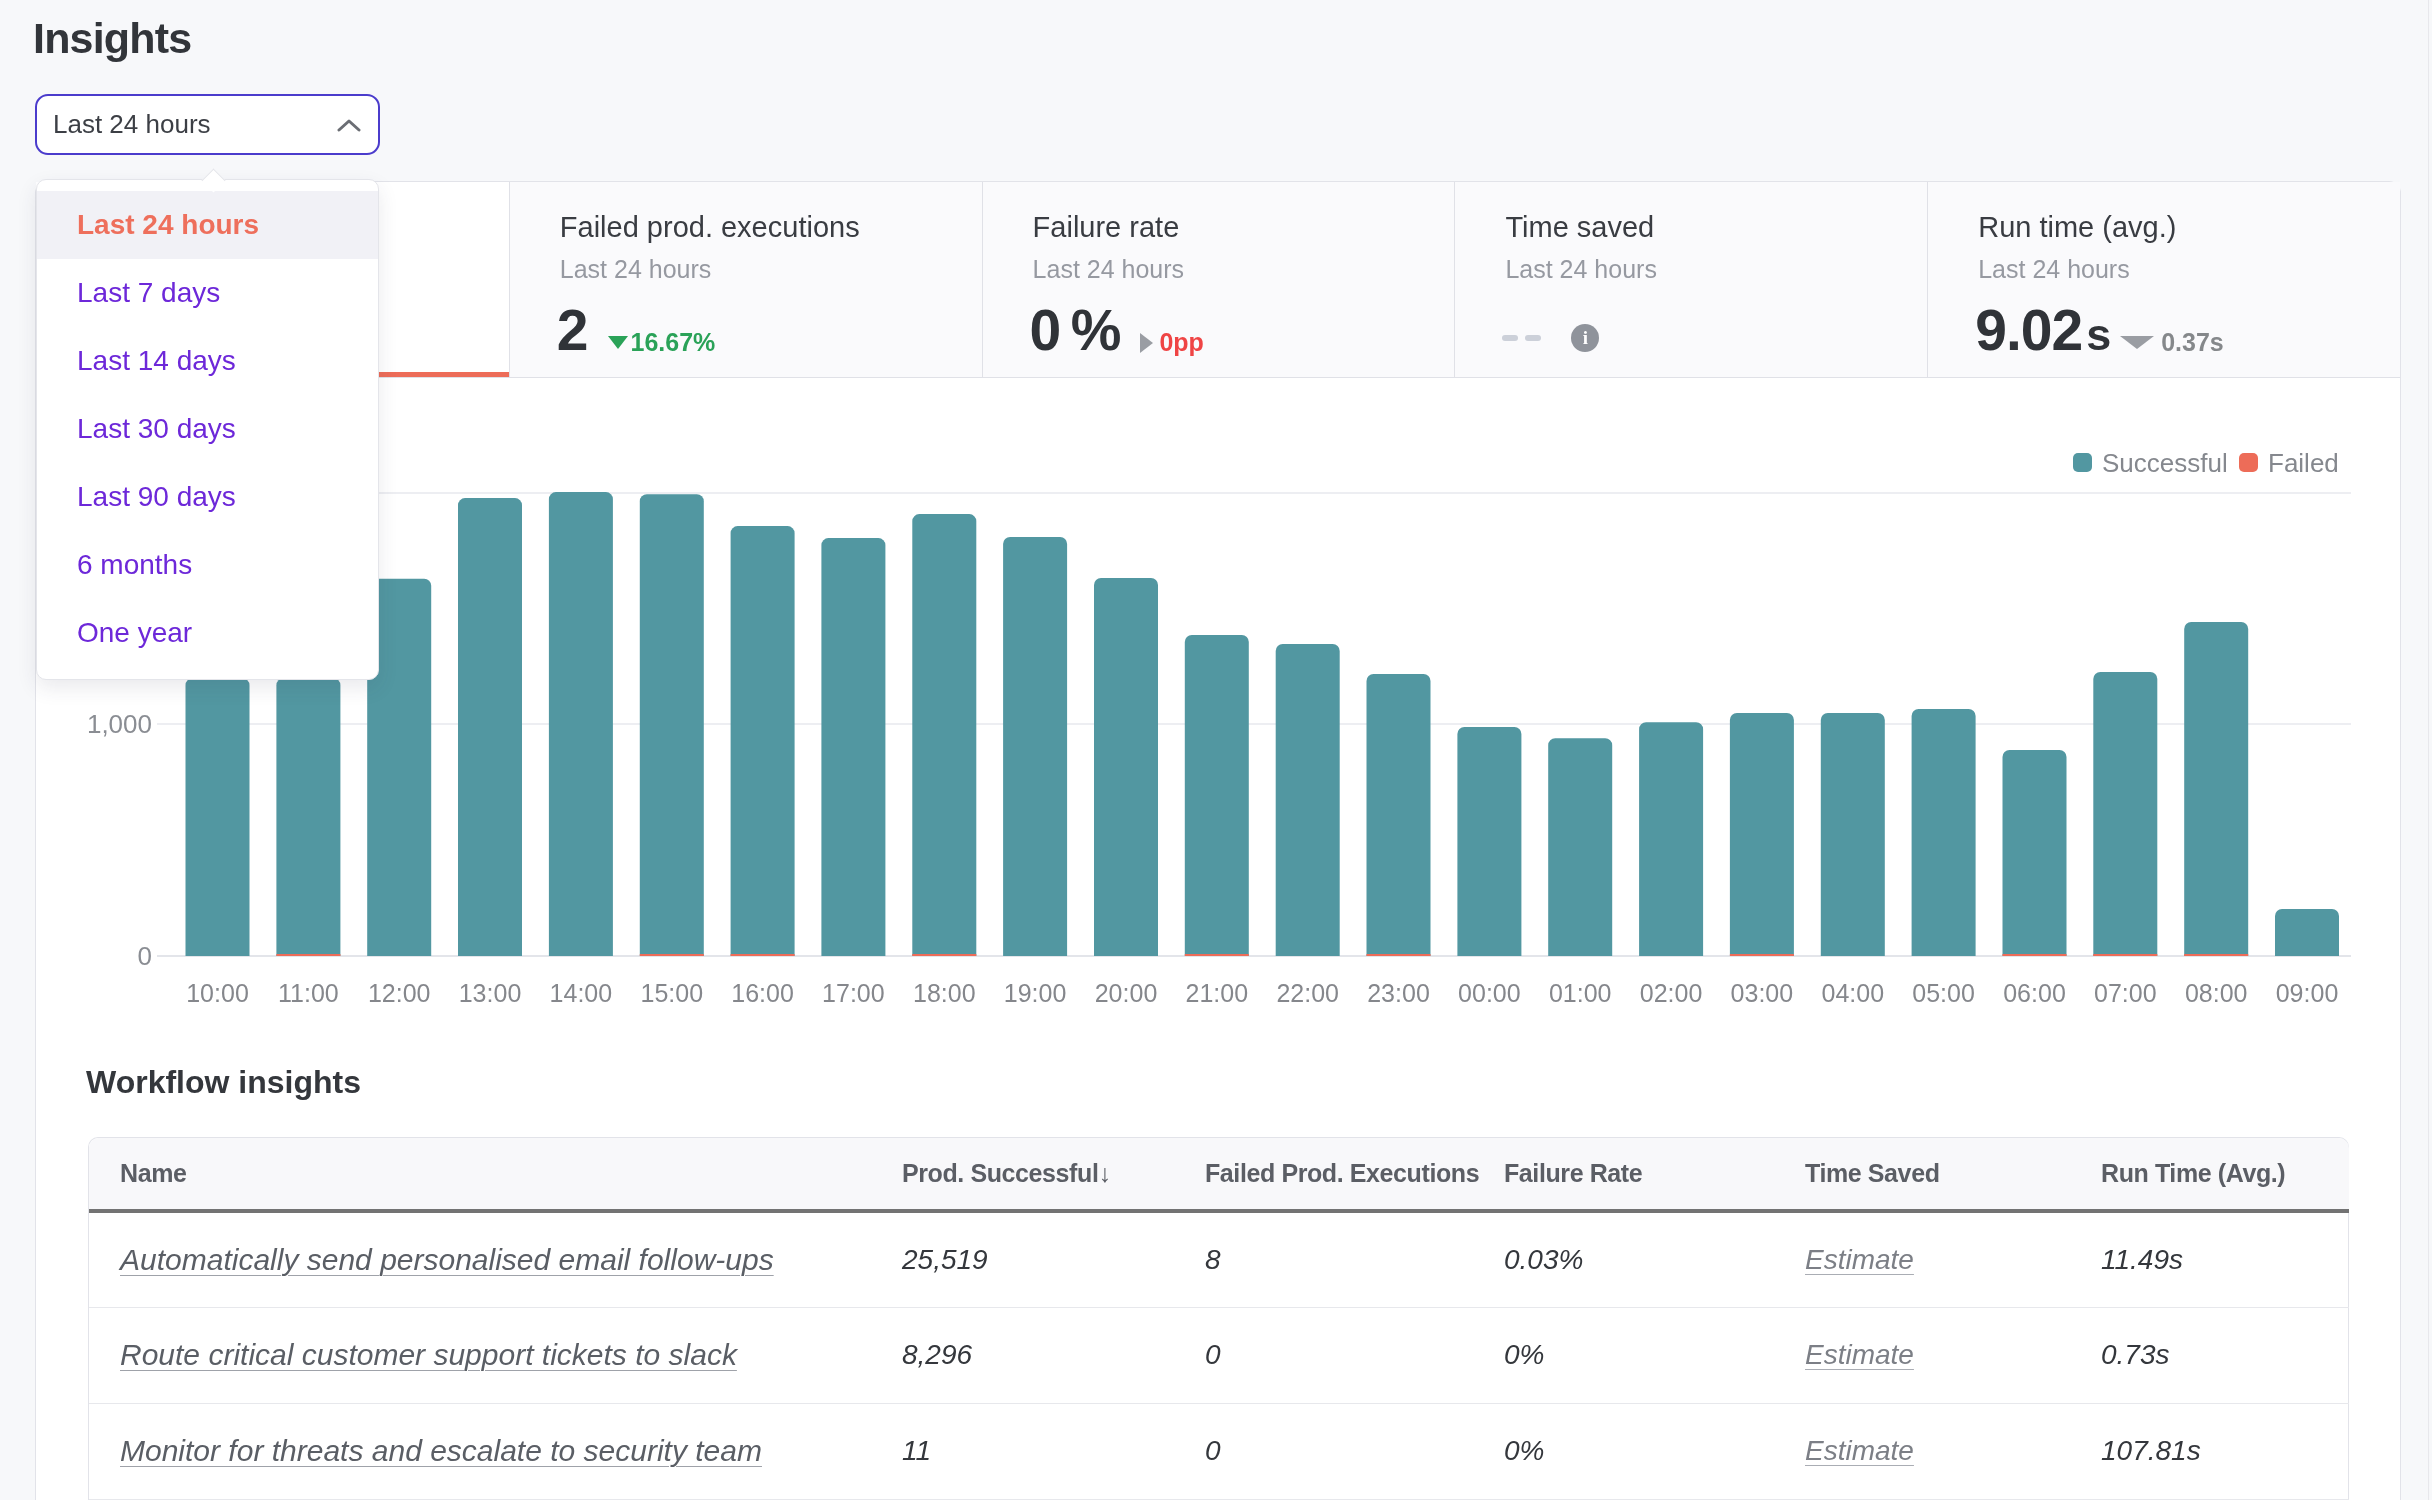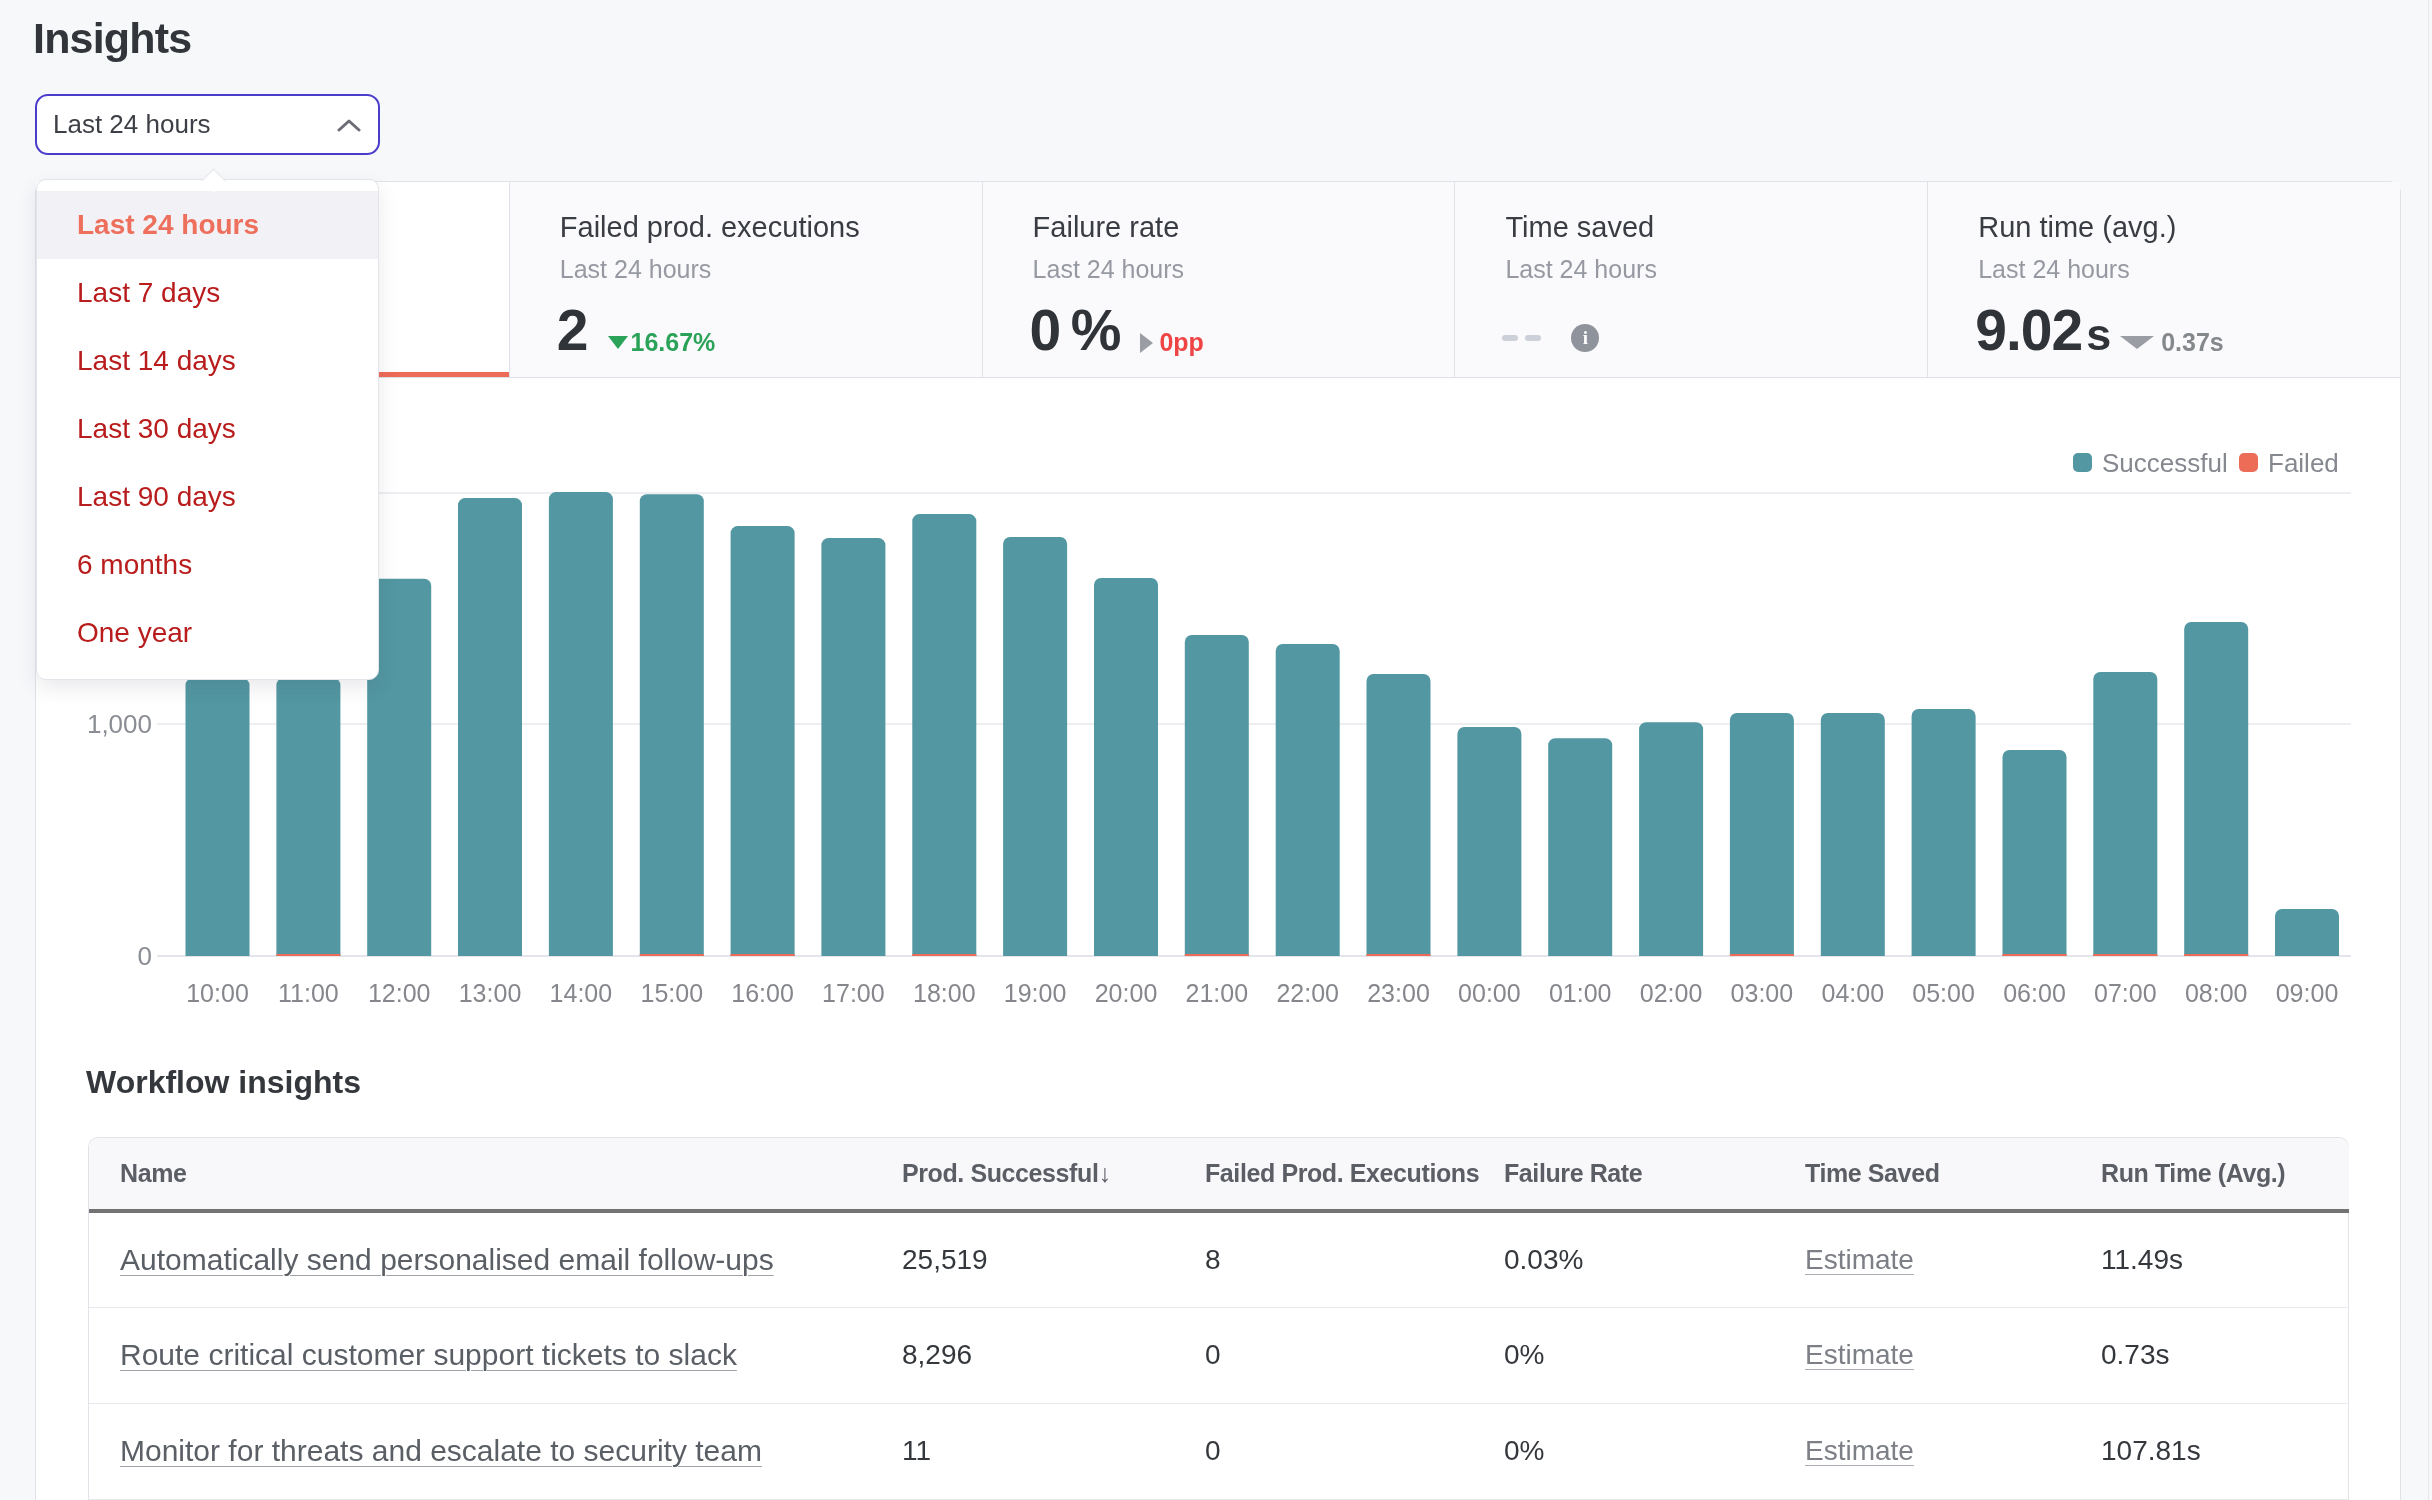--- a/index.html
+++ b/index.html
@@ -29,27 +29,27 @@
 .dash { width:16px; height:6px; border-radius:3px; background:#ccd0d9; }
 .info { width:28px; height:28px; border-radius:50%; background:#8f939b; color:#fff; font-size:19px; font-weight:700; display:flex; align-items:center; justify-content:center; margin-left:30px; margin-top:16px; font-family:"Liberation Serif", serif; }
 .chartwrap { position:absolute; left:0; top:196px; width:2364px; height:660px; }
 .wih { position:absolute; left:50px; top:882px; font-size:32px; font-weight:700; color:#34373c; }
 .tablecard { position:absolute; left:52px; top:955px; width:2261px; border:1px solid #e2e3e9; border-radius:10px 10px 0 0; border-bottom:none; background:#fff; }
 table { border-collapse:collapse; width:100%; table-layout:fixed; }
 col.c1{width:782px;} col.c2{width:303px;} col.c3{width:299px;} col.c4{width:301px;} col.c5{width:296px;} col.c6{width:279px;}
 thead th { height:73px; background:#f8f8fa; text-align:left; padding-left:31px; font-size:25px; letter-spacing:-0.4px; font-weight:700; color:#5b5e65; border-bottom:4px solid #737373; white-space:nowrap; overflow:visible; }
 thead th:first-child { border-radius:10px 0 0 0; }
 thead th:last-child { border-radius:0 10px 0 0; }
-tbody td { height:96px; padding-left:31px; font-size:28px; color:#34373c; border-bottom:1px solid #e7e8ec; }
+tbody td { height:96px; padding-left:31px; font-size:28px; color:#34373c; border-bottom:1px solid #e7e8ec;font-style:italic; }
 a.wf { font-size:30px; color:#5a5e65; text-decoration:underline; text-underline-offset:5px; text-decoration-thickness:1px; text-decoration-color:#9fa2a9; }
 a.est { color:#7c7f86; text-decoration:underline; text-underline-offset:5px; text-decoration-thickness:1px; text-decoration-color:#aaadb4; }
 .panel { left:36px; top:179px; width:343px; height:501px; background:#fff; border:1px solid #e4e5ea; border-radius:10px; box-shadow:0 8px 20px rgba(50,50,80,0.10); z-index:50; }
 .panel .caret { position:absolute; left:168px; top:-8px; width:17px; height:17px; background:#fff; border-left:1px solid #e4e5ea; border-top:1px solid #e4e5ea; transform:rotate(45deg); }
 .panel ul { list-style:none; margin-top:11px; }
-.panel li { height:68px; display:flex; align-items:center; padding-left:40px; font-size:28px; color:#b91c1c; }
+.panel li { height:68px; display:flex; align-items:center; padding-left:40px; font-size:28px; color:#6d28d9; }
 .panel li.sel { background:#f1f1f6; color:#ee6f5c; font-weight:700; }
 .vline { position:absolute; left:2428px; top:0; width:1px; height:1500px; background:#e8e8ec; }
 </style>
 </head>
 <body>
 <div class="abs h1">Insights</div>
 
 <div class="abs card">
   <div class="tabs">
     <div class="tab first">

